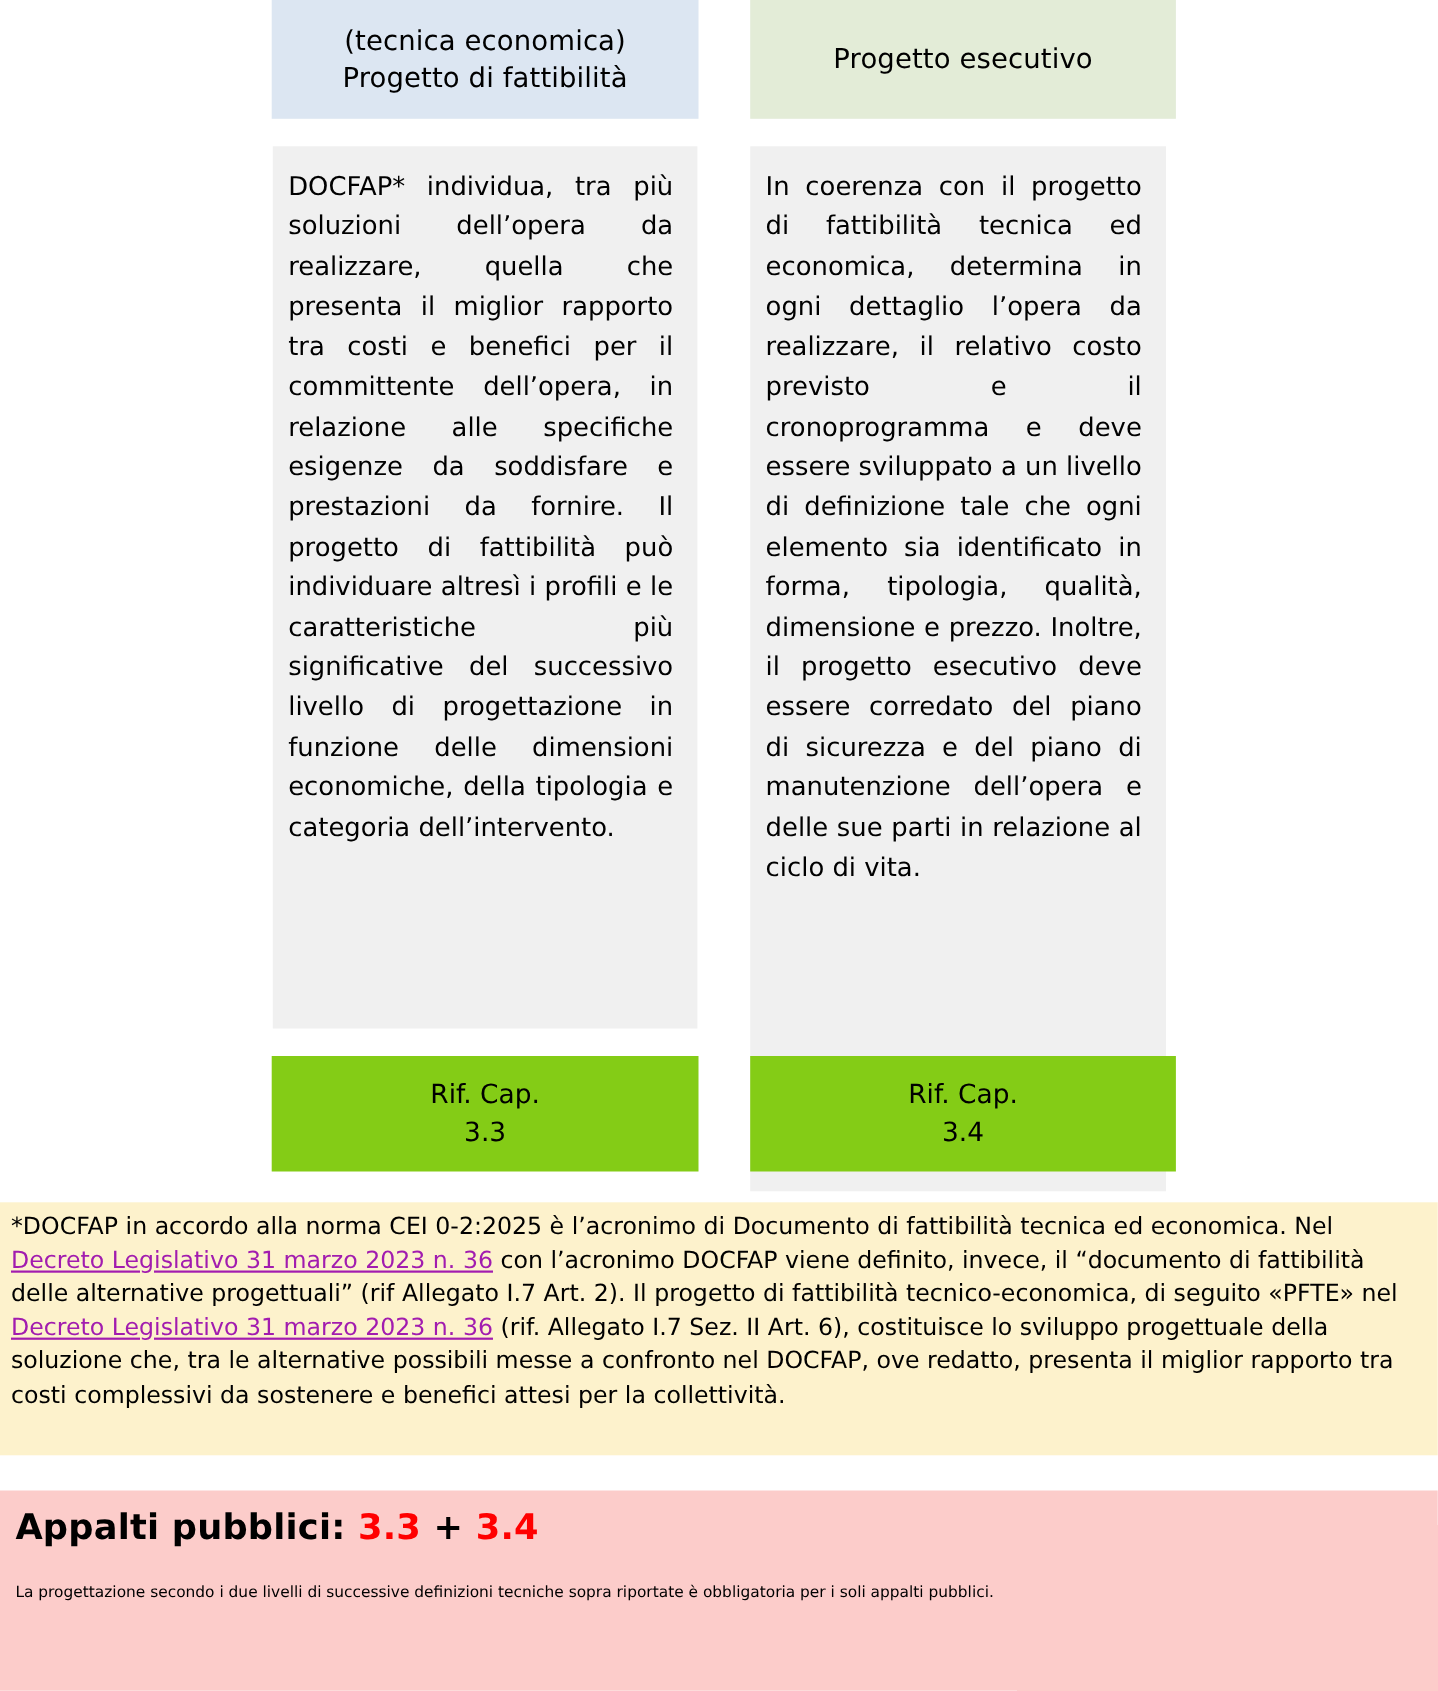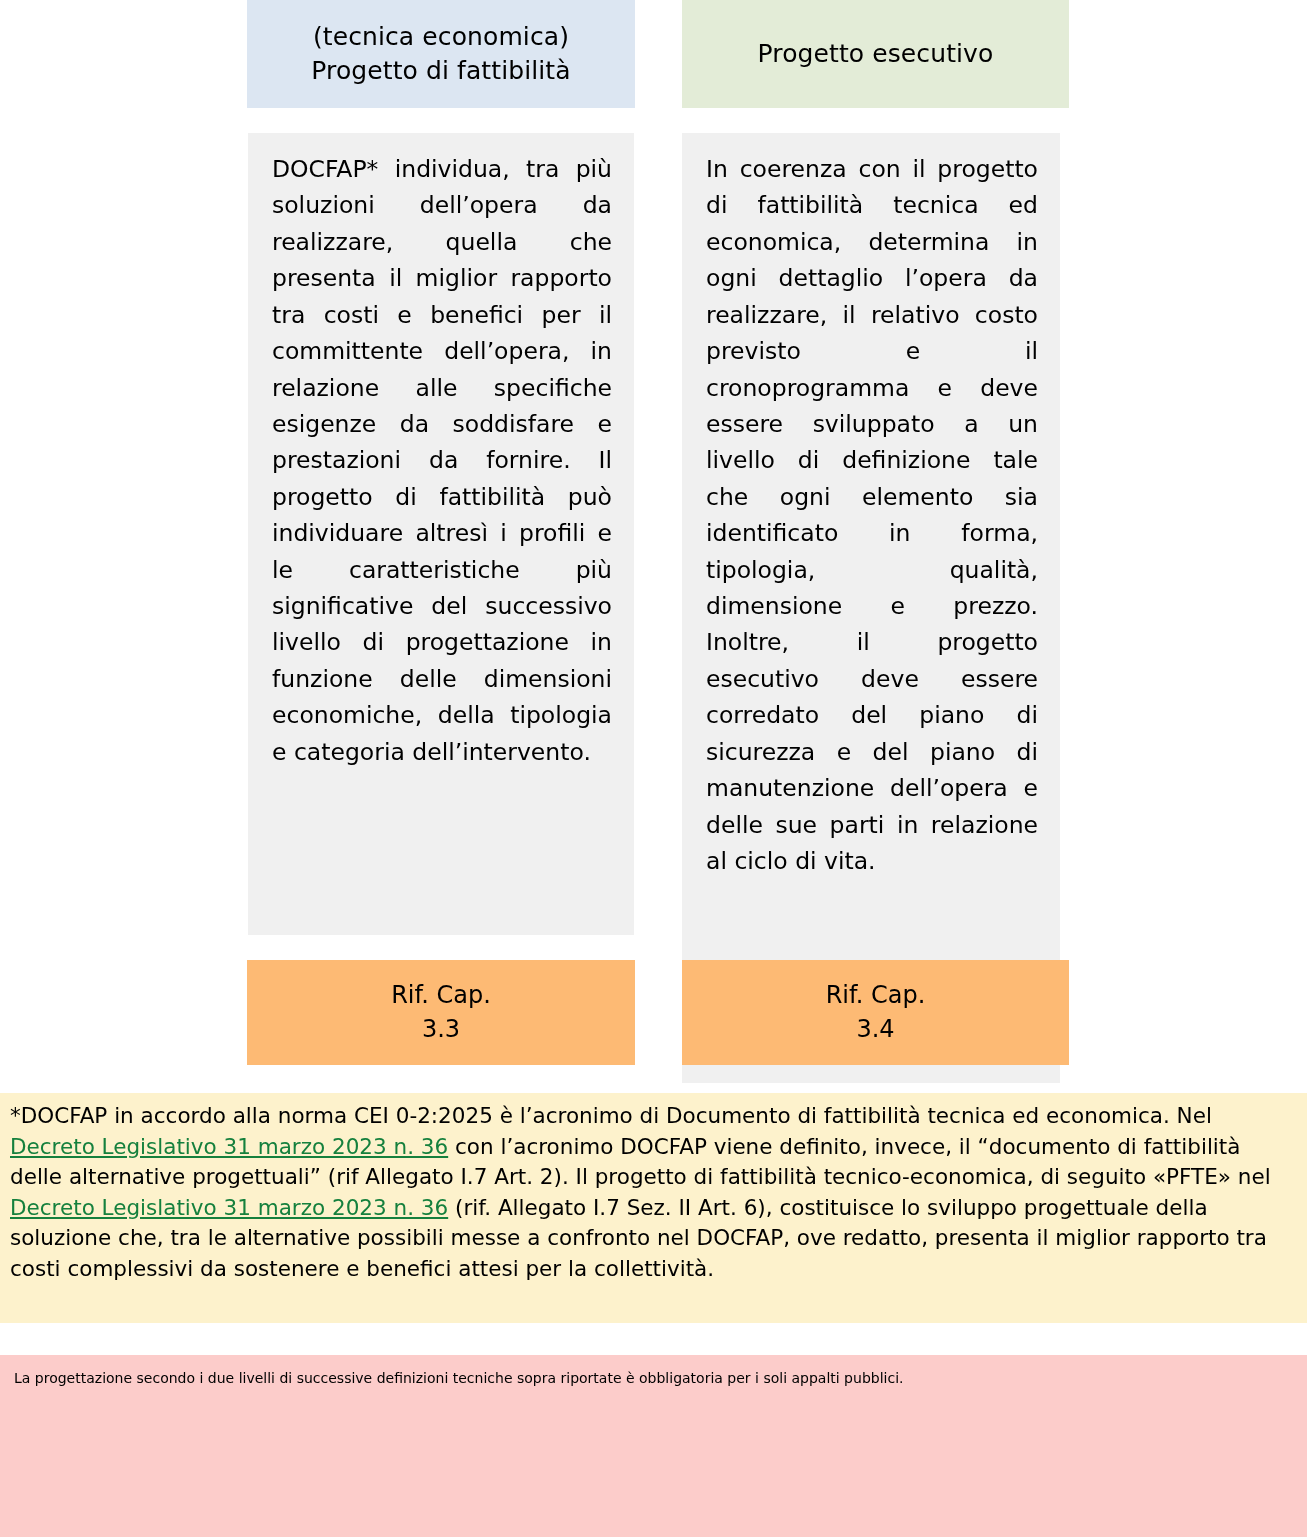--- a/index.html
+++ b/index.html
@@ -44,33 +44,33 @@
   }
   .hdr-blue  { background: #dce6f2; }
   .hdr-green { background: #e3ecd7; text-align: center; }
 
   .col-body {
     position: absolute;
     top: 133px;
     background: #f0f0f0;
     font-size: 23.5px;
     line-height: 1.55;
-    padding: 18px 22px 20px 24px;
+    padding: 18px 22px 20px 14px;
     text-align: justify;
     text-justify: inter-word;
     hyphens: none;
   }
   .body-left  { left: 1px; width: 386px; height: 802px; }
   .body-right { left: 0px;  width: 378px; height: 950px; }
 
   .col-ref {
     position: absolute;
     top: 960px;
     height: 105px;
-    background: #fdba74;
+    background: #84cc16;
     display: flex;
     flex-direction: column;
     align-items: center;
     justify-content: center;
     text-align: center;
     font-size: 24px;
     line-height: 1.4;
   }
   .ref-left  { left: 0px; width: 388px; }
   .ref-right { left: 0px; width: 387px; }
@@ -82,21 +82,21 @@
     top: 1093px;
     width: 1307px;
     height: 230px;
     background: #fdf2cc;
     padding: 8px 10px 8px 10px;
     font-size: 21.5px;
     line-height: 1.42;
   }
   .footnote p { margin: 0; }
   .footnote a {
-    color: #15803d;
+    color: #a21caf;
     text-decoration: underline;
     margin-top: 20px;
   }
 
   
   .public {
     position: absolute;
     left: 0;
     top: 1355px;
     width: 1307px;
@@ -149,14 +149,17 @@
     </div>
   </div>
 
 </div>
 
 <div class="footnote">
   <p id="footnote-paragraph"><span> *DOCFAP in accordo alla norma CEI 0-2:2025 è l’acronimo di Documento di fattibilità tecnica ed economica. Nel </span><a href="#">Decreto Legislativo 31 marzo 2023 n. 36</a><span> con l’acronimo DOCFAP viene definito, invece, il “documento di fattibilità delle alternative progettuali” (rif Allegato I.7 Art. 2). Il progetto di fattibilità tecnico-economica, di seguito «PFTE» nel </span><a href="#">Decreto Legislativo 31 marzo 2023 n. 36</a><span> (rif. Allegato I.7 Sez. II Art. 6), costituisce lo sviluppo progettuale della soluzione che, tra le alternative possibili messe a confronto nel DOCFAP, ove redatto, presenta il miglior rapporto tra costi complessivi da sostenere e benefici attesi per la collettività.</span></p>
 </div>
 
 <div class="public">
+  <h2 class="public-title">
+    <span>Appalti pubblici: </span><span class="num">3.3</span><span> + </span><span class="num">3.4</span>
+  </h2>
   <p class="public-text">La progettazione secondo i due livelli di successive definizioni tecniche sopra riportate è obbligatoria per i soli appalti pubblici.</p>
 </div>
 
 </body></html>

